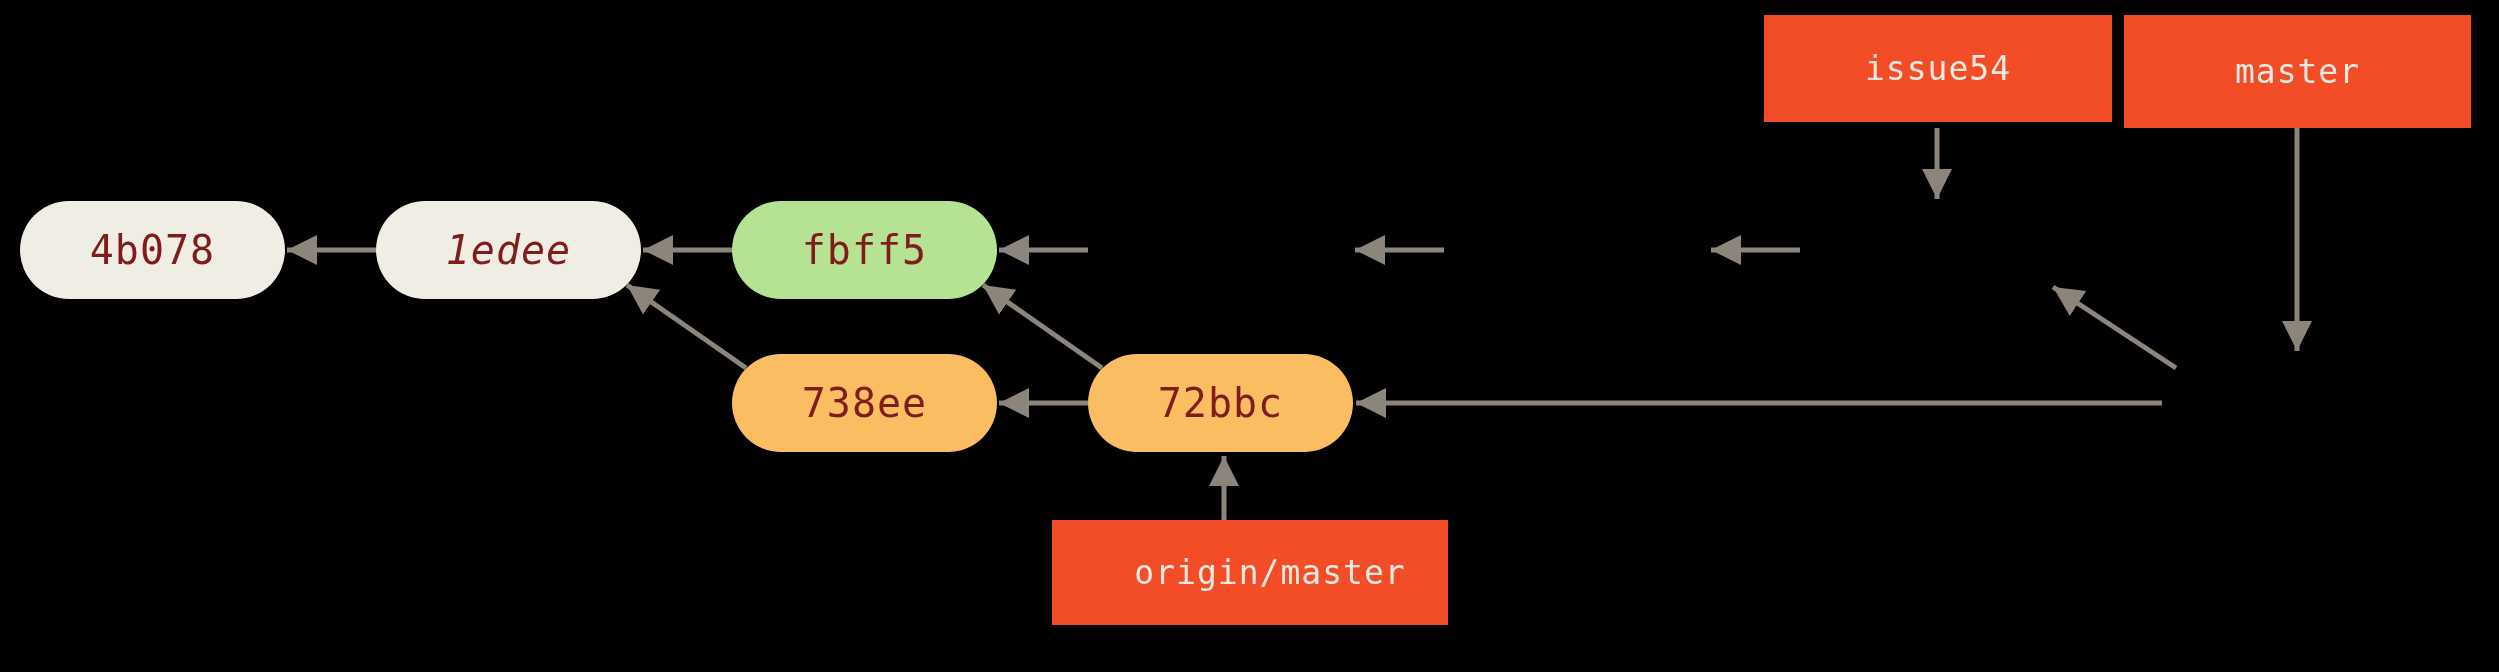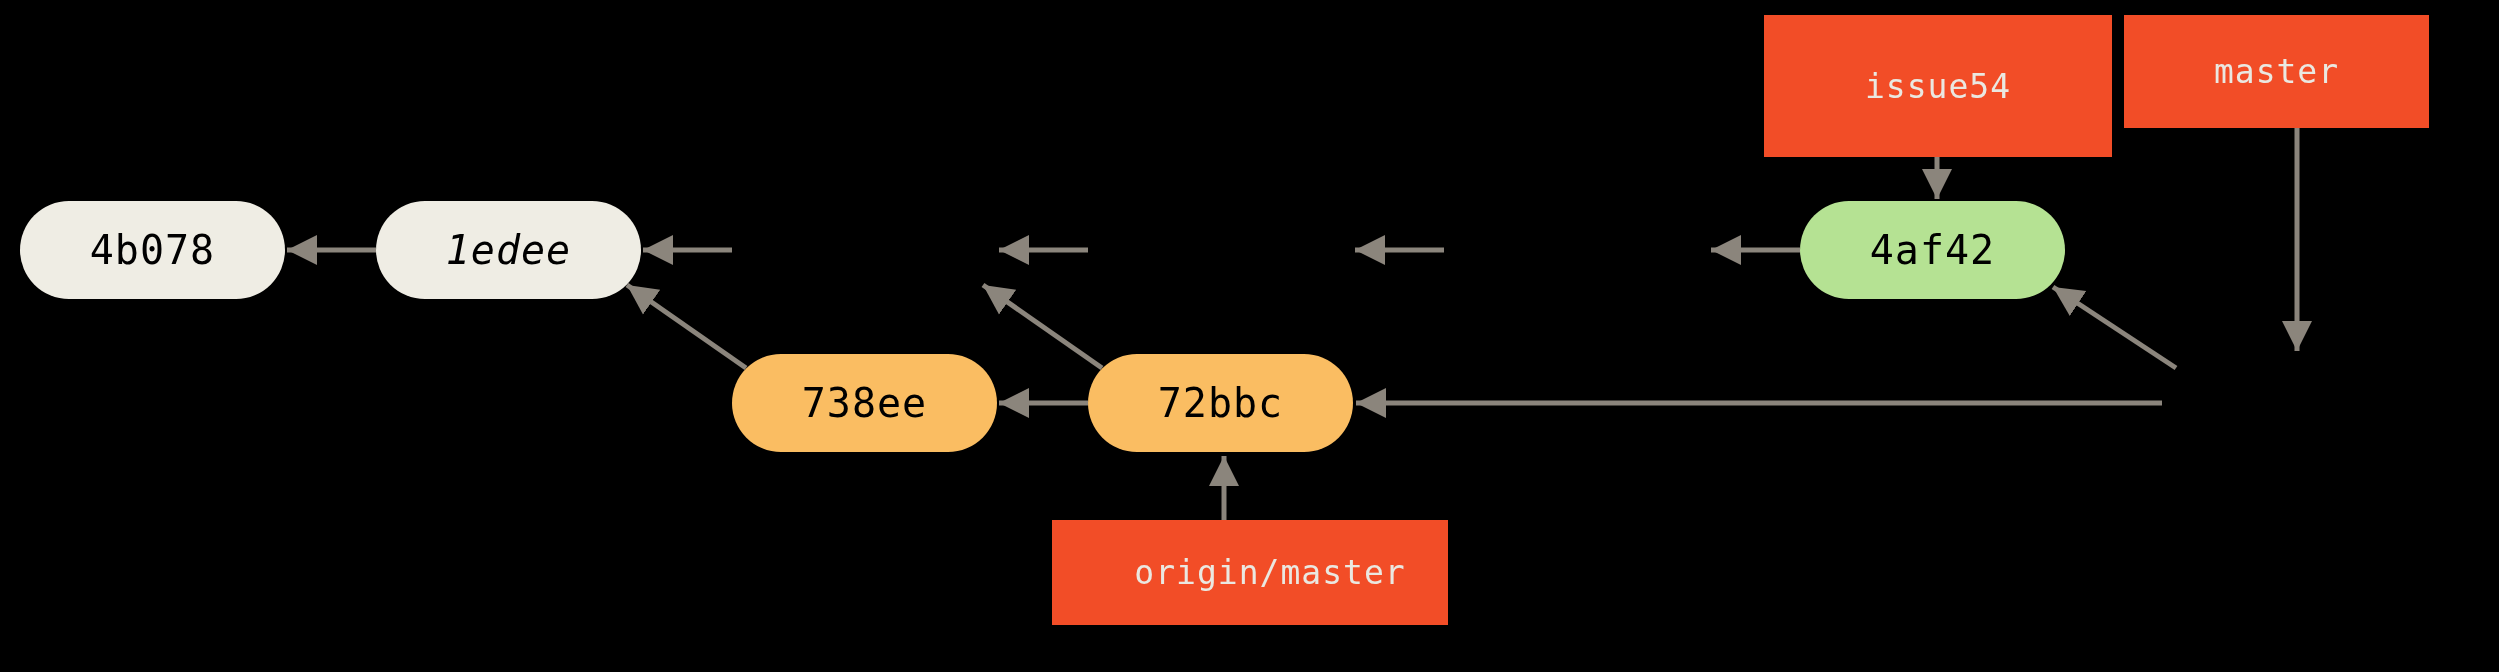--- a/index.html
+++ b/index.html
@@ -1,40 +1,40 @@
 <!DOCTYPE html>
 <html><head>
 <meta charset="utf-8">
 <style>
   html,body{margin:0;padding:0;background:#000;}
   .stage{position:relative;width:2499px;height:672px;background:#000000;overflow:hidden;
          font-family:"DejaVu Sans Mono","Liberation Mono",monospace;}
   svg.edges{position:absolute;left:0;top:0;width:2499px;height:672px;}
   .node{position:absolute;width:265px;height:98px;border-radius:49px;
         display:flex;align-items:center;justify-content:center;
-        font-size:40px;color:#000000;letter-spacing:1px;}
+        font-size:40px;color:#7f1d1d;letter-spacing:1px;}
   .cream{background:#EFEDE4;}
   .green{background:#B5E293;}
   .orange{background:#FABD62;}
   .branch{position:absolute;background:#F24D27;color:#EAE8E1;
           display:flex;align-items:center;justify-content:center;
           font-size:33px;letter-spacing:1px;}
   
   .n-4b078{left:20px;top:201px;}
   .n-1edee{left:376px;top:201px;font-style:italic;}
   .n-fbff5{left:732px;top:201px;}
   .n-8149a{left:1088px;top:201px;}
   .n-23ac6{left:1444px;top:201px;}
   .n-4af42{left:1800px;top:201px;}
   .n-738ee{left:732px;top:354px;}
   .n-72bbc{left:1088px;top:354px;}
   .n-8059c{left:2162px;top:354px;width:270px;}
   
-  .b-issue54{left:1764px;top:15px;width:348px;height:142px;}
-  .b-master{left:2124px;top:15px;width:305px;height:113px;}
+  .b-issue54{left:1764px;top:15px;width:348px;height:107px;}
+  .b-master{left:2124px;top:15px;width:347px;height:113px;}
   .b-origin{left:1052px;top:520px;width:356px;height:105px;padding-left:40px;}
 </style>
 </head>
 <body>
 
 <div class="stage">
 
   <svg class="edges" viewBox="0 0 2499 672" xmlns="http://www.w3.org/2000/svg">
     <defs>
       <marker id="ah" markerUnits="userSpaceOnUse" markerWidth="34" markerHeight="34" refX="30" refY="17" orient="auto">
@@ -57,22 +57,22 @@
       <line x1="1224" y1="520" x2="1224" y2="456" marker-end="url(#ah)"></line>
     </g>
   </svg>
 
   <div class="node cream n-4b078">
     <span>4b078</span>
   </div>
   <div class="node cream n-1edee">
     <span>1edee</span>
   </div>
-  <div class="node green n-4af42">
-    <span>4af42</span>
+  <div class="node green n-fbff5">
+    <span>fbff5</span>
   </div>
   <div class="node orange n-738ee">
     <span>738ee</span>
   </div>
   <div class="node orange n-72bbc">
     <span>72bbc</span>
   </div>
 
   <div class="branch b-issue54">
     <span>issue54</span>

